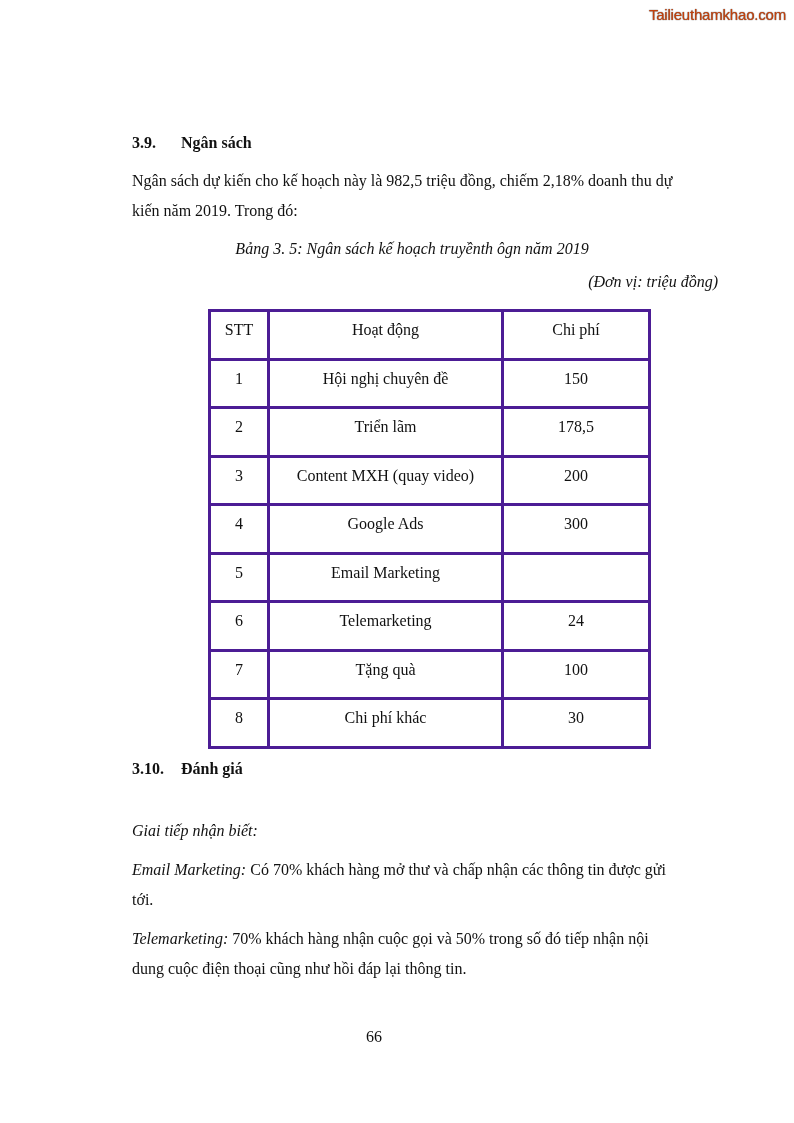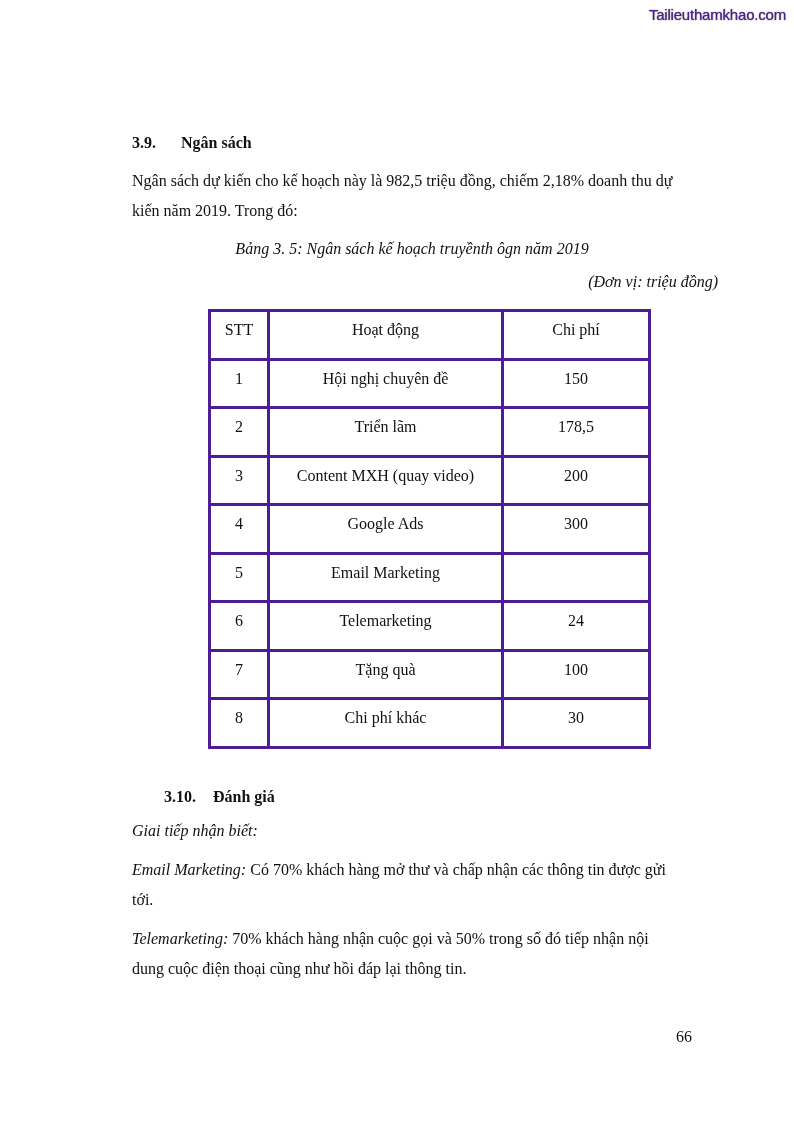--- a/index.html
+++ b/index.html
@@ -1,19 +1,19 @@
 <!DOCTYPE html>
 <html><head>
   <meta charset="utf-8">
   <style>
     html, body { margin: 0; padding: 0; background: #ffffff; }
     body { width: 794px; height: 1123px; position: relative; overflow: hidden;
            font-family: "Liberation Serif", serif; color: #111; }
     .watermark { position: absolute; top: 6px; right: 8px; font-family: "Liberation Sans", sans-serif;
-                 font-size: 15px; color: #4c1d95; letter-spacing: -0.2px;
+                 font-size: 15px; color: #c2410c; letter-spacing: -0.2px;
                  text-shadow: 0 0 1px #777, 0 0 1px #777; }
     .abs { position: absolute; }
     .heading { font-weight: bold; font-size: 16px; }
     .para { font-size: 16px; line-height: 30px; text-align: justify; }
     .caption { font-style: italic; font-size: 16px; }
     table.budget { position: absolute; left: 208px; top: 309px; border-collapse: collapse;
                    font-size: 16px; }
     table.budget td { border: 3px solid #4c1d95; text-align: center; vertical-align: top;
                       padding: 0; height: 45.5px; line-height: 36px; }
     table.budget td.c1 { width: 56px; }
@@ -83,29 +83,29 @@
     <td class="c3">100</td>
   </tr>
   <tr>
     <td class="c1">8</td>
     <td class="c2">Chi phí khác</td>
     <td class="c3">30</td>
   </tr>
 </tbody>
   </table>
 
-<div class="abs heading" style="left:132px; top:788px;margin-left:32px;">
+<div class="abs heading" style="left:132px; top:760px;">
   <span style="display:inline-block;width:49px;">3.10.</span><span>Đánh giá</span>
 </div>
 
 <div class="abs para it" style="left:132px; top:816px;">Giai tiếp nhận biết:</div>
 
 <div class="abs para" style="left:132px; top:855px; width:586px; white-space:nowrap;">
   <div><span class="it">Email Marketing:</span><span> Có 70% khách hàng mở thư và chấp nhận các thông tin được gửi</span></div>
   <div>tới.</div>
 </div>
 
 <div class="abs para" style="left:132px; top:924px; width:586px; white-space:nowrap;">
   <div><span class="it">Telemarketing:</span><span> 70% khách hàng nhận cuộc gọi và 50% trong số đó tiếp nhận nội</span></div>
   <div>dung cuộc điện thoại cũng như hồi đáp lại thông tin.</div>
 </div>
 
-<div class="abs pagenum" style="left:0; width:692px; top:1028px; text-align:right; text-indent:56px;">66</div>
+<div class="abs pagenum" style="left:0; width:692px; top:1028px; text-align:center; text-indent:56px;">66</div>
 
 </body></html>

